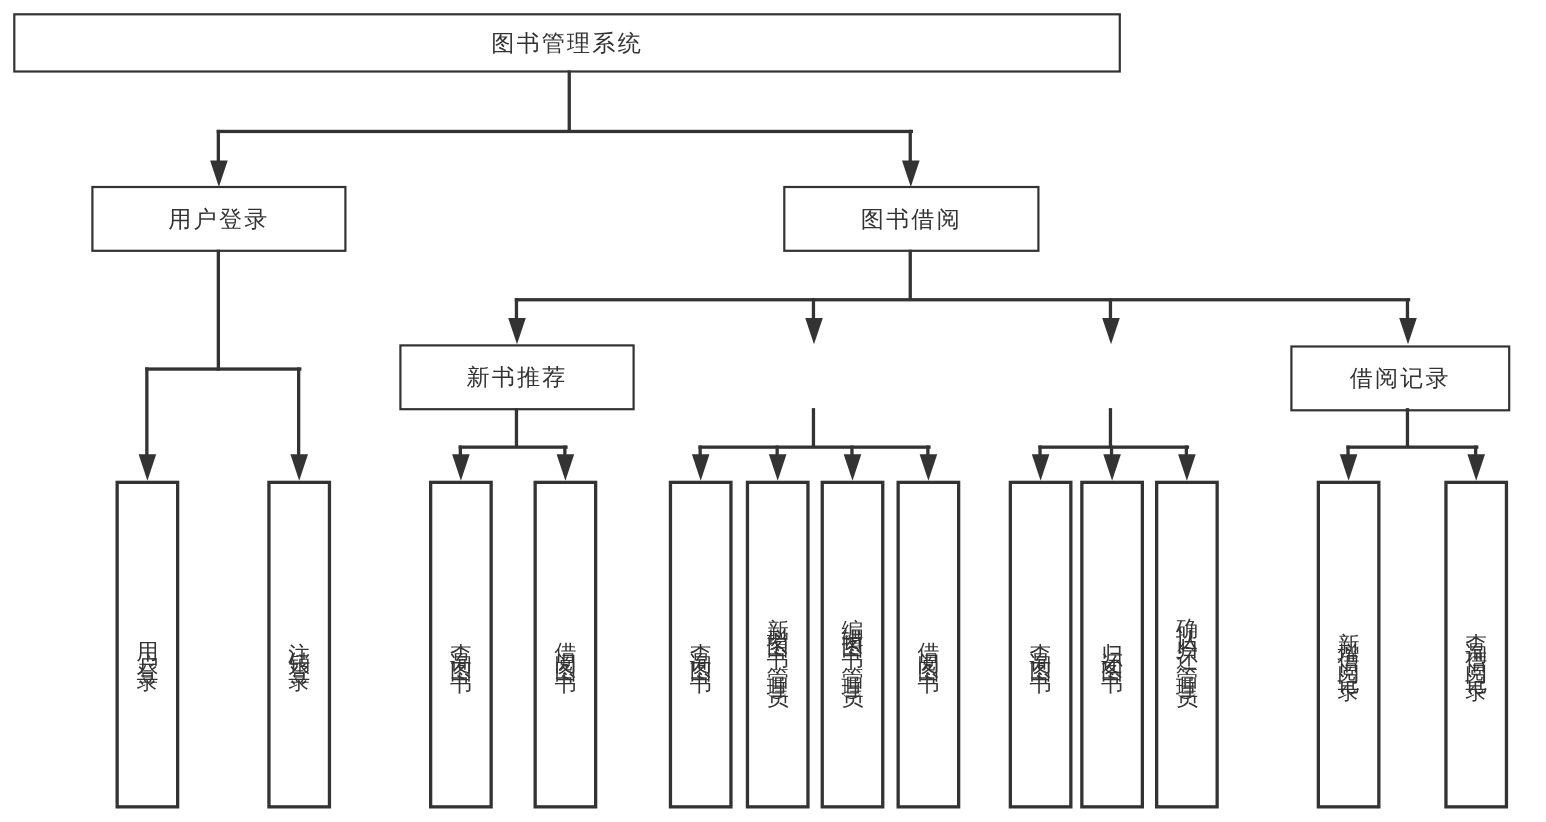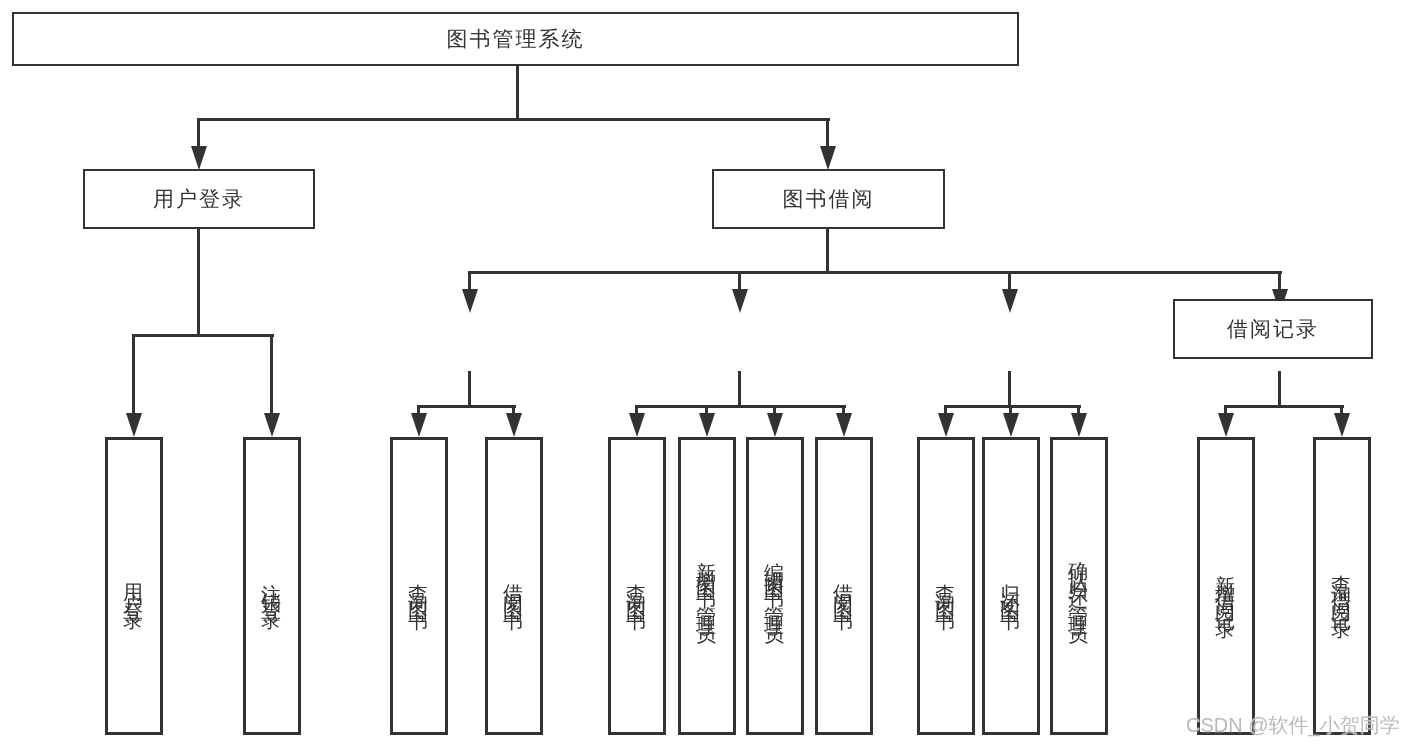--- a/index.html
+++ b/index.html
@@ -87,21 +87,24 @@
   <div class="hline" style="left:468px;top:271px;width:814px;"></div>
   <div class="vline" style="left:468px;top:271px;height:20px;"></div>
   <div class="vline" style="left:738px;top:271px;height:20px;"></div>
   <div class="vline" style="left:1008px;top:271px;height:20px;"></div>
   <div class="vline" style="left:1278px;top:271px;height:20px;"></div>
   <div class="arrow" style="left:462px;top:289px;"></div>
   <div class="arrow" style="left:732px;top:289px;"></div>
   <div class="arrow" style="left:1002px;top:289px;"></div>
   <div class="arrow" style="left:1272px;top:289px;"></div>
 
-  <div class="hbox" style="left:1173px;top:299px;width:200px;height:60px;">
+  <div class="hbox" style="left:363px;top:313px;width:214px;height:60px;">
+    <span>新书推荐</span>
+  </div>
+  <div class="hbox" style="left:1173px;top:314px;width:200px;height:60px;">
     <span>借阅记录</span>
   </div>
 
   <div class="vline" style="left:468px;top:371px;height:36px;"></div>
   <div class="hline" style="left:417px;top:405px;width:99px;"></div>
   <div class="vline" style="left:417px;top:405px;height:12px;"></div>
   <div class="vline" style="left:512px;top:405px;height:12px;"></div>
   <div class="arrow" style="left:411px;top:413px;"></div>
   <div class="arrow" style="left:506px;top:413px;"></div>
 
@@ -169,15 +172,14 @@
     <span>确认归还（管理员）</span>
   </div>
 
   <div class="vbox" style="left:1197px;">
     <span>新增借阅记录</span>
   </div>
   <div class="vbox" style="left:1313px;">
     <span>查询借阅记录</span>
   </div>
 
-  <div class="watermark">CSDN @软件_小贺同学</div>
 
 </div>
 
 </body></html>

